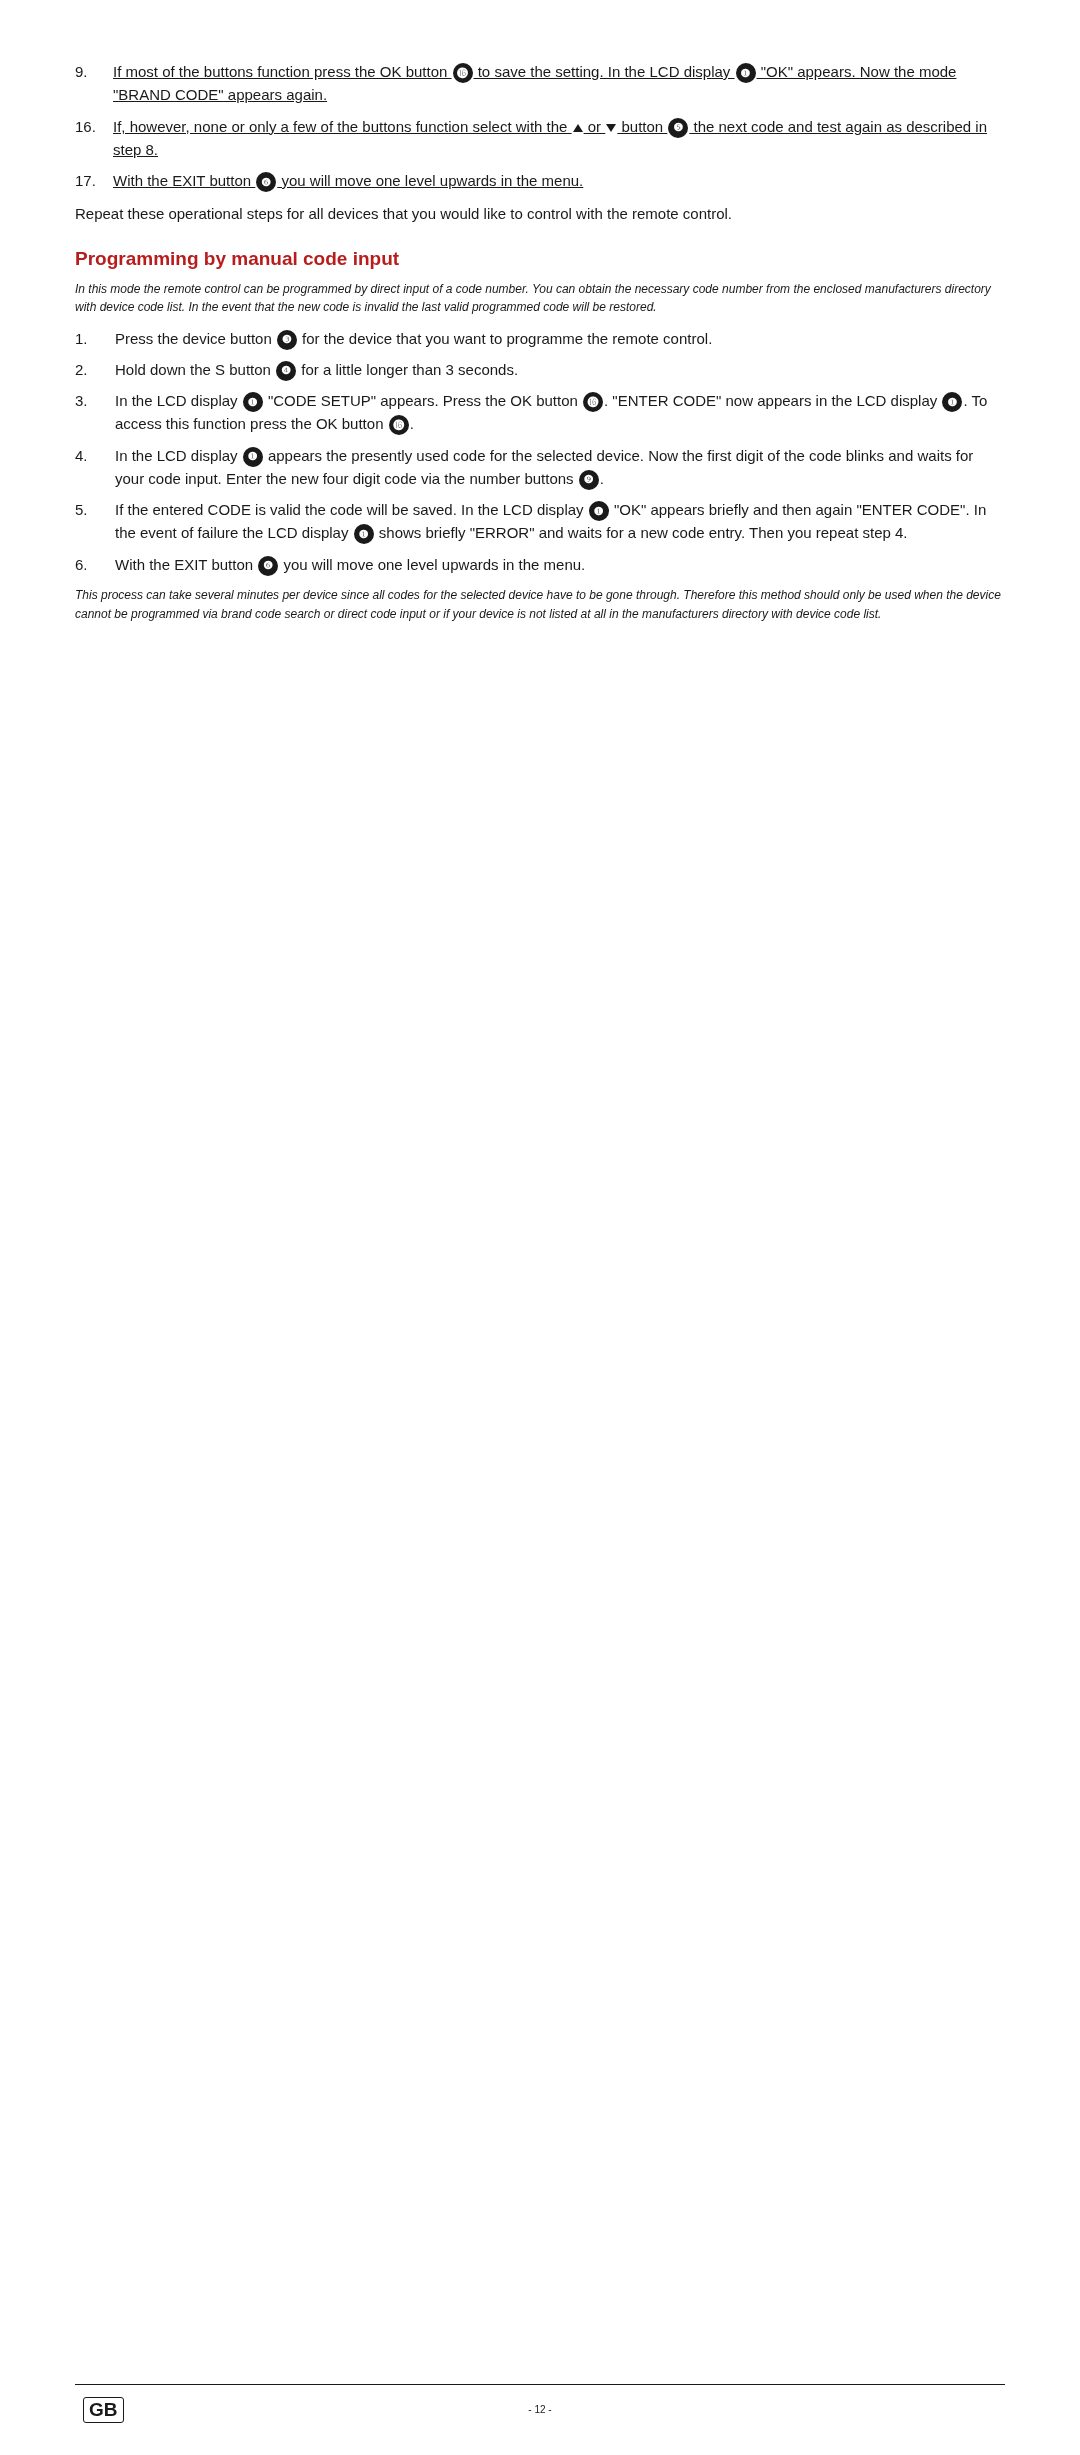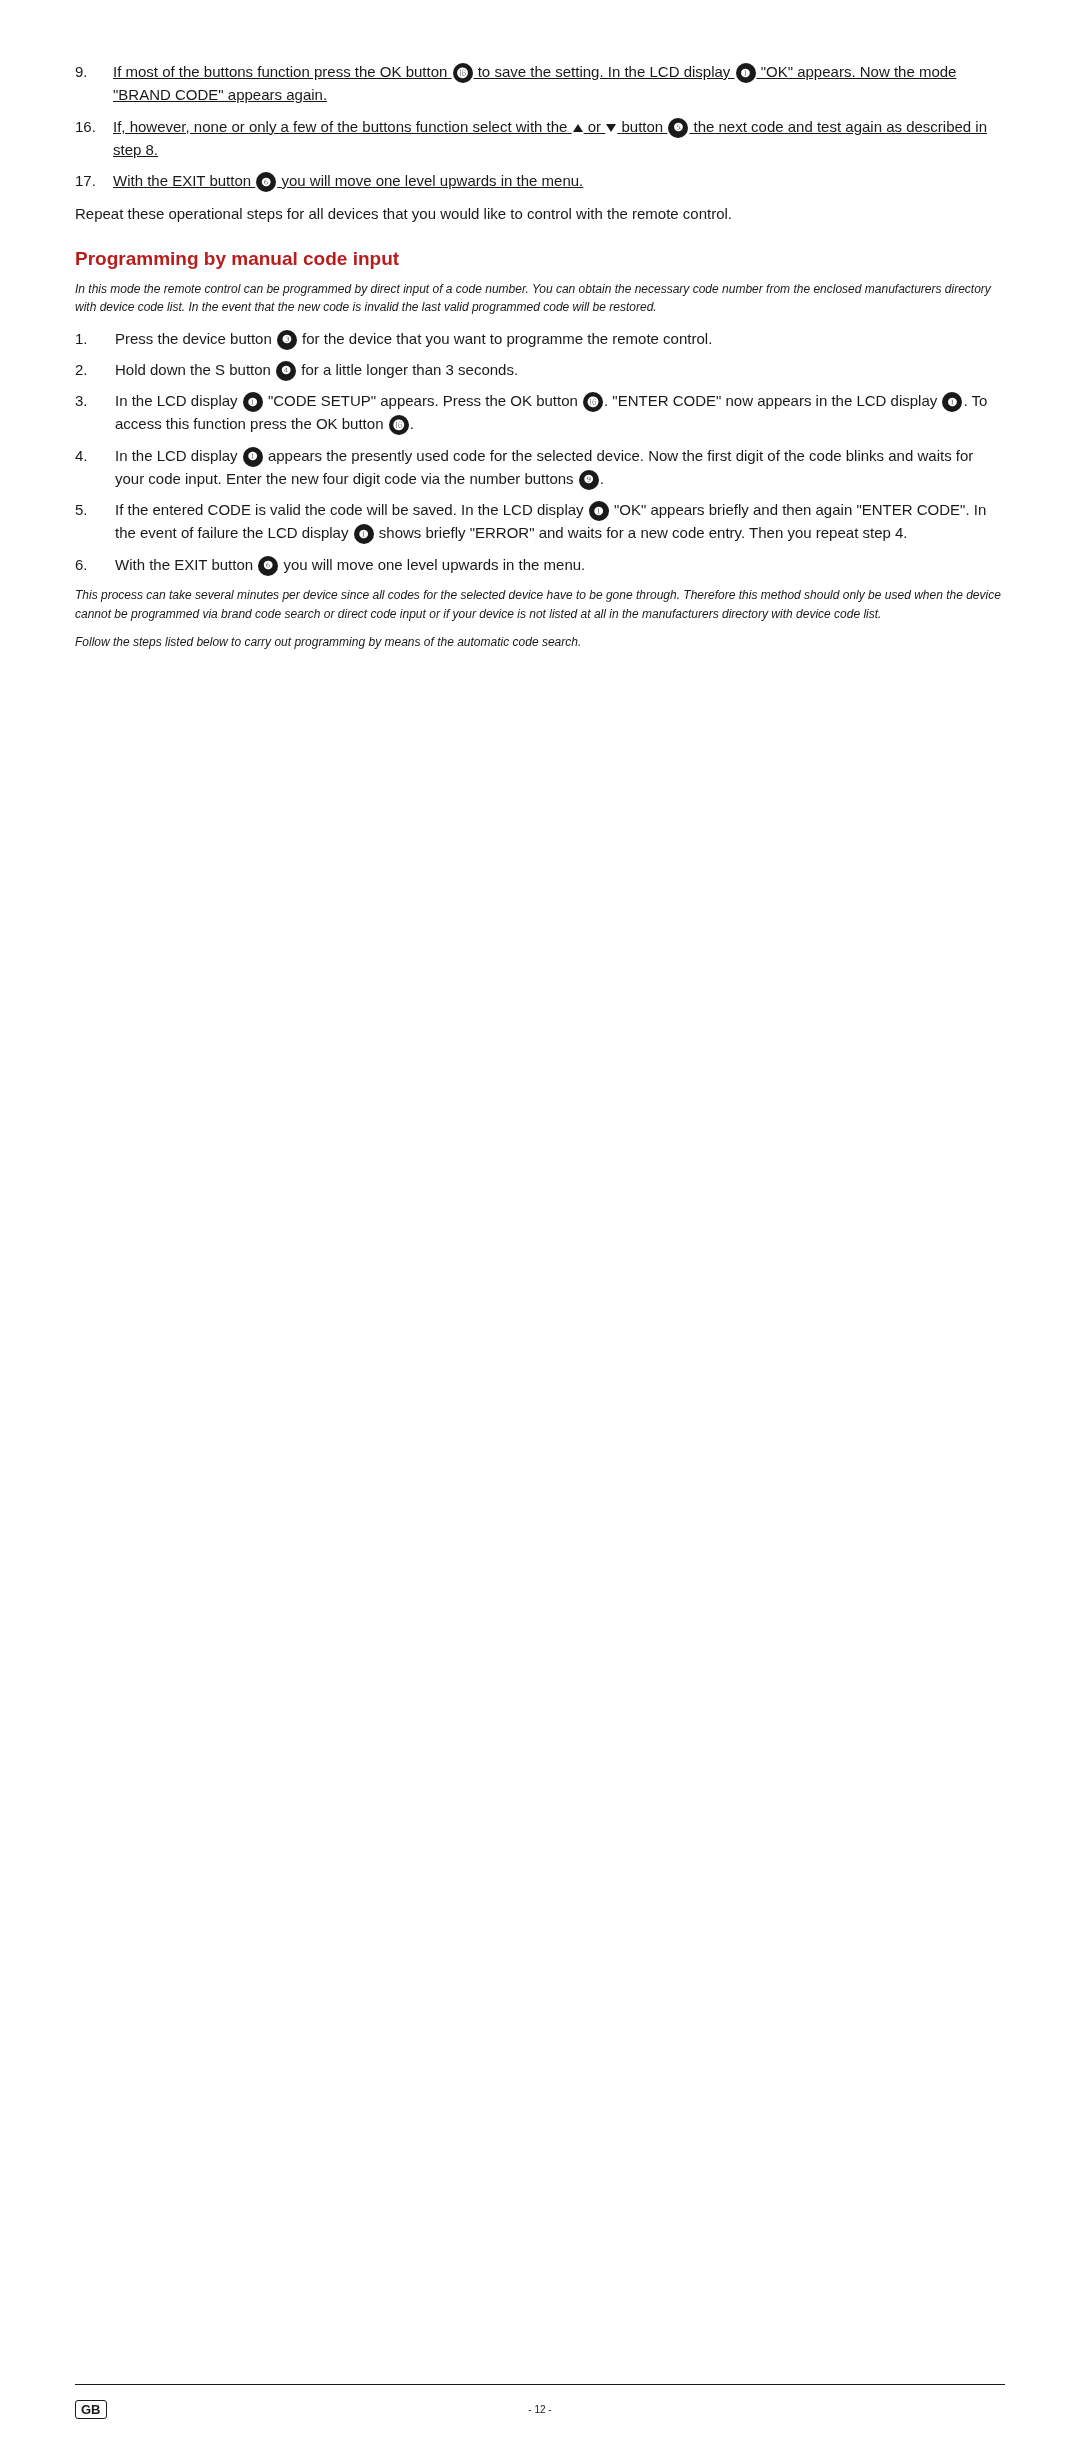--- a/index.html
+++ b/index.html
@@ -139,24 +139,24 @@
       bottom: 40px;
       left: 75px;
       right: 75px;
       display: flex;
       align-items: center;
       justify-content: center;
     }
 
     .footer-gb {
       position: absolute;
-      left: 0;
+      left: 8px;
       border: 1px solid #1a1a1a;
       padding: 1px 5px;
-      font-size: 13px;
+      font-size: 19px;
       font-weight: bold;
       border-radius: 3px;
     }
 
     .footer-page {
       font-size: 10px;
     }
 
     .repeat-text {
       line-height: 1.55;
@@ -231,21 +231,20 @@
       <span class="num">6.</span>
       <span class="content">
         With the EXIT button <span class="circle-icon">❻</span> you will move one level upwards in the menu.
       </span>
     </li>
   </ol>
 
 
   <p class="paragraph">This process can take several minutes per device since all codes for the selected device have to be gone through. Therefore this method should only be used when the device cannot be programmed via brand code search or direct code input or if your device is not listed at all in the manufacturers directory with device code list.</p>
 
-  <p class="paragraph">Follow the steps listed below to carry out programming by means of the automatic code search.</p>
 
   <div class="footer-line"></div>
   <div class="footer-content">
     <span class="footer-gb">GB</span>
     <span class="footer-page">- 12 -</span>
   </div>
 
 </div>
 
 </body></html>

